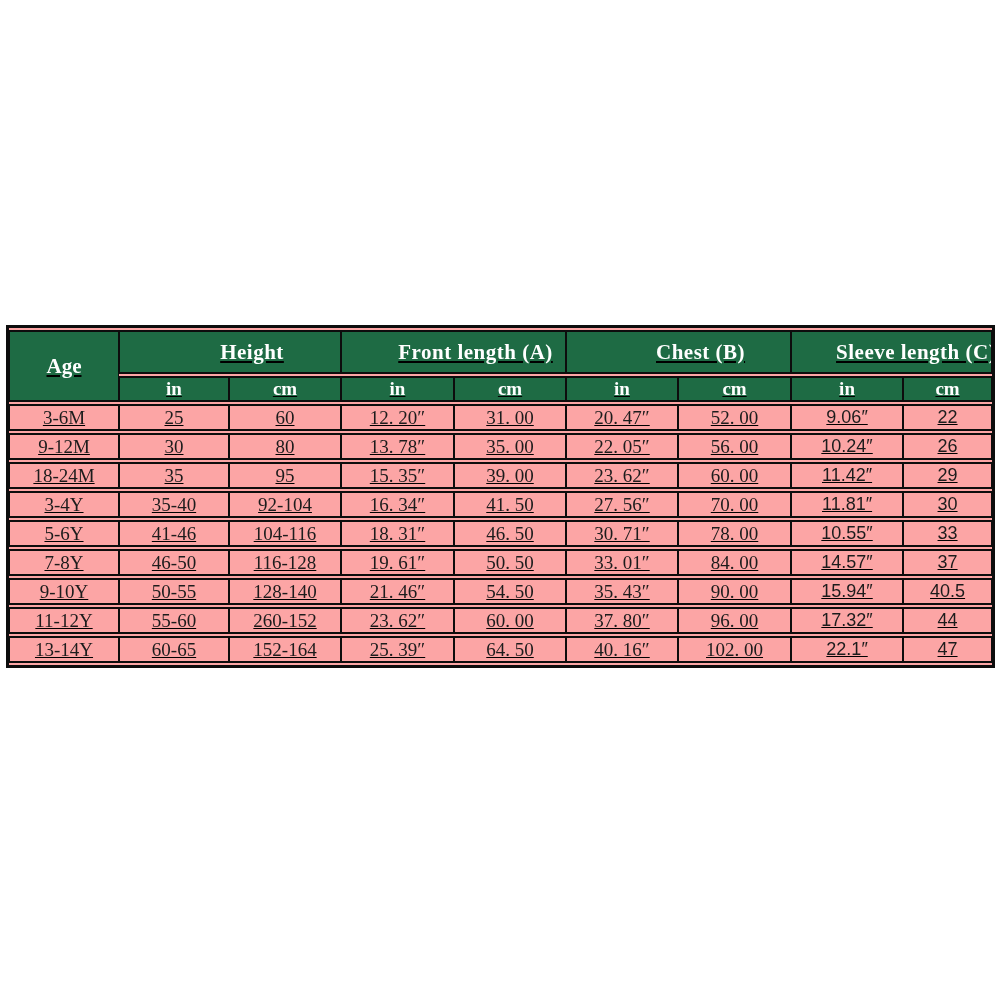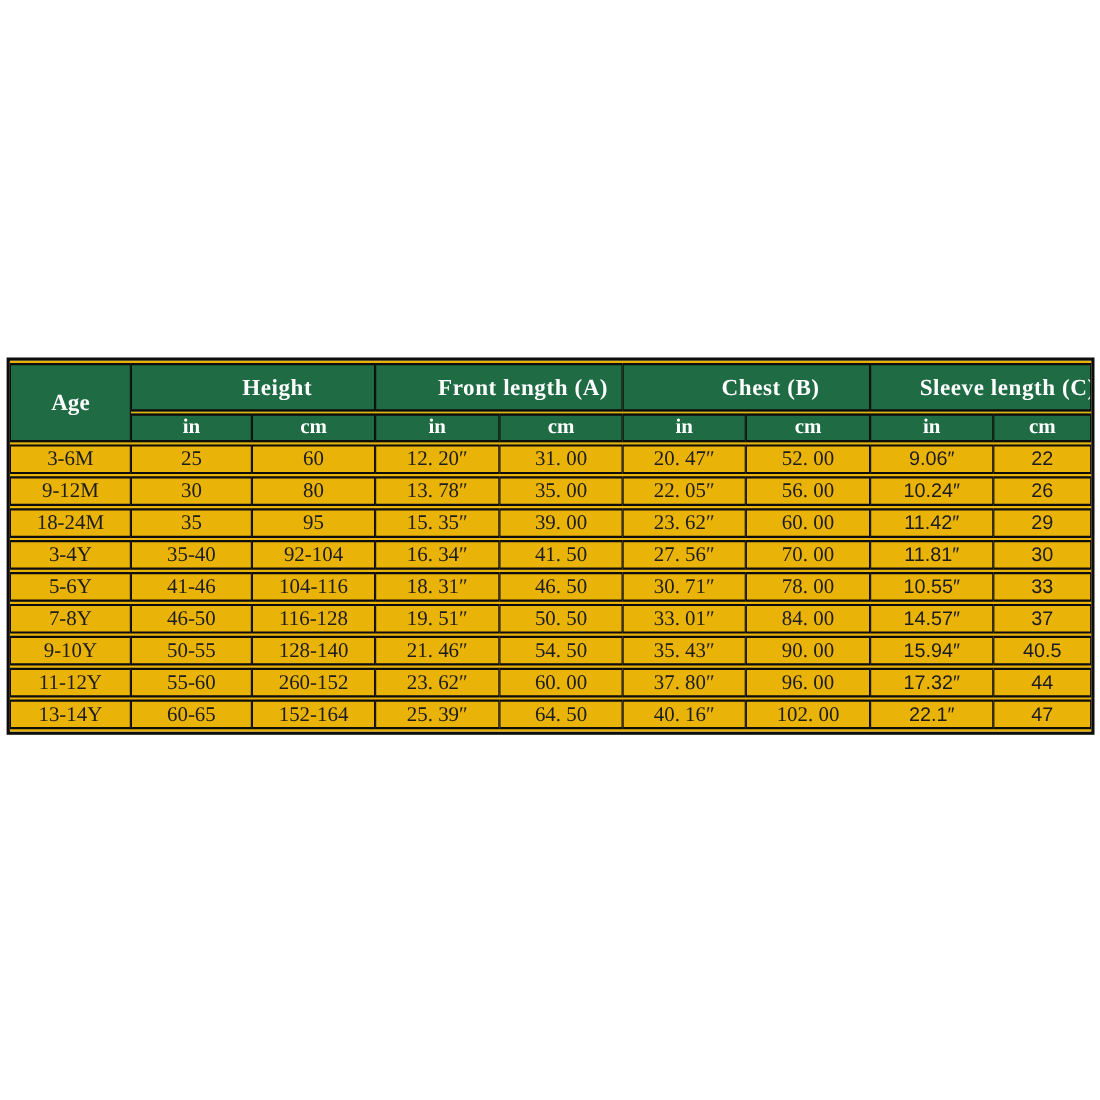--- a/index.html
+++ b/index.html
@@ -16,22 +16,23 @@
     left: 6px;
     top: 325px;
     width: 983px;
     border: 3px solid #0d0d0d;
   }
   table.size-table {
     border-collapse: separate;
     border-spacing: 0 2px;
     table-layout: fixed;
     width: 983px;
-    background: #eab308;
+    background: #fca5a5;
     font-family: "Liberation Serif", serif;
+    text-decoration: underline;
   }
   th, td {
     border-style: solid;
     border-color: #0d0d0d;
     border-width: 2px 1px;
     text-align: center;
     vertical-align: middle;
     padding: 0;
     overflow: hidden;
     white-space: nowrap;
@@ -159,21 +160,21 @@
           <td>46. 50</td>
           <td>30. 71″</td>
           <td>78. 00</td>
           <td class="sans">10.55″</td>
           <td class="sans">33</td>
         </tr>
         <tr>
           <td>7-8Y</td>
           <td>46-50</td>
           <td>116-128</td>
-          <td>19. 51″</td>
+          <td>19. 61″</td>
           <td>50. 50</td>
           <td>33. 01″</td>
           <td>84. 00</td>
           <td class="sans">14.57″</td>
           <td class="sans">37</td>
         </tr>
         <tr>
           <td>9-10Y</td>
           <td>50-55</td>
           <td>128-140</td>

